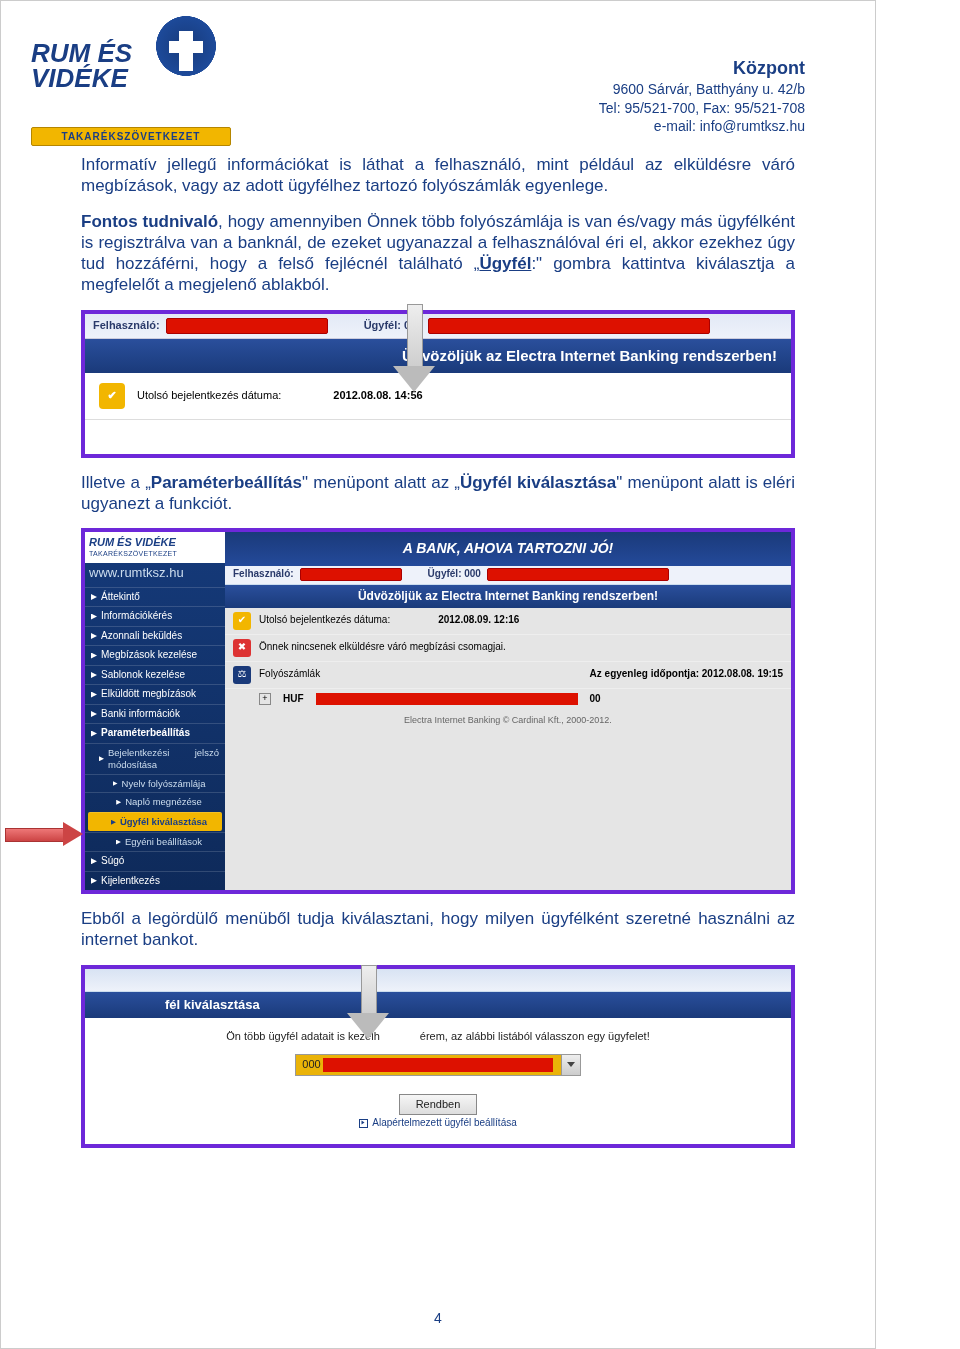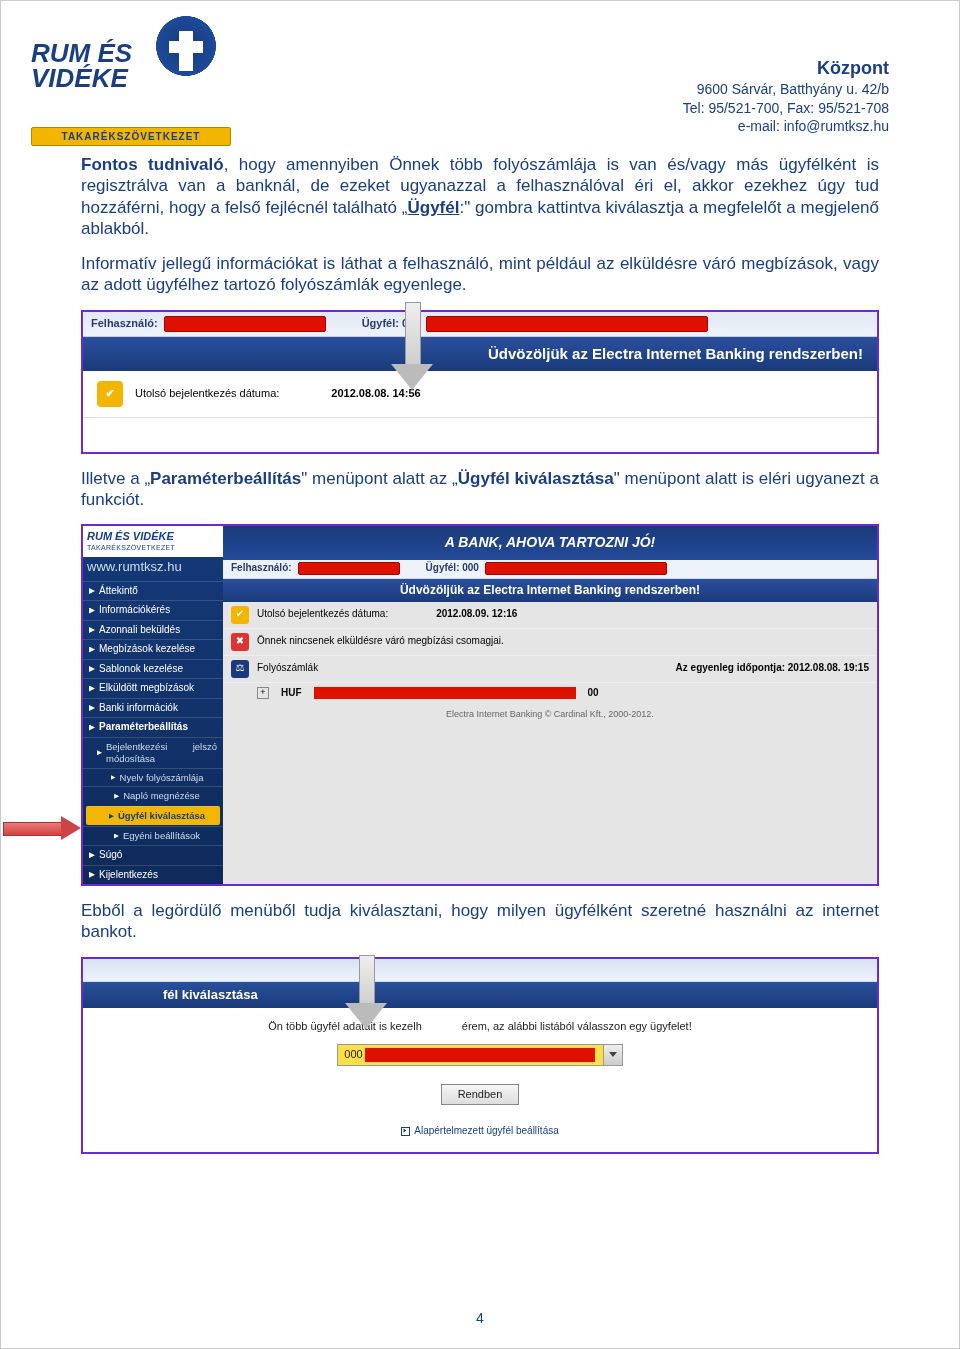--- a/index.html
+++ b/index.html
@@ -5,21 +5,21 @@
   body {
     margin: 0;
     padding: 0;
     width: 960px;
     font-family: Arial, Helvetica, sans-serif;
     background: #fff;
     color: #000;
   }
   .page {
     position: relative;
-    width: 960px;
+    width: 876px;
     min-height: 1349px;
     border: 1px solid #ccc;
     box-sizing: border-box;
   }
   
   .header {
     display: flex;
     justify-content: space-between;
     padding: 10px 70px 0 30px;
   }
@@ -92,21 +92,21 @@
     font-size: 17px;
     line-height: 1.25;
     text-align: justify;
   }
   .body p { margin: 0 0  14px 0; }
   .body p + p { margin-top: 14px; }
   .bold { font-weight: bold; }
   .under { text-decoration: underline; }
   
   .shot {
-    border: 2px solid #6d28d9;
+    border: 4px solid #6d28d9;
     margin: 14px 0;
     font-size: 11px;
     color: #000;
     background:#fff;
   }
   .shot1 { height: 140px; position: relative; }
   .userbar1 {
     background: linear-gradient(#e2e9f6,#eef2fa);
     height: 24px;
     display:flex;align-items:center;
@@ -217,35 +217,35 @@
   .topfade3{height:22px;background:linear-gradient(#d8e3f3,#eef2fa);border-bottom:1px solid #cde;}
   .darkbar3{
     background:linear-gradient(#2a4f9c,#1a3a7a);
     color:#fff;font-weight:bold;
     padding:5px 10px 5px 80px;font-size:13px;
   }
   .shot3-body{padding:12px 60px;text-align:center;font-size:11px;color:#222;}
   .shot3-row{display:flex;justify-content:center;align-items:center;gap:0;margin:10px 0;}
   .select-box{
     display:flex;align-items:center;
-    border:1px solid #999;background:#fde047;
+    border:1px solid #999;background:#eab308;
     height:20px;
   }
   .select-text{padding:0 6px;display:flex;align-items:center;gap:2px;}
   .select-red{width:230px;height:14px;background:#d10;margin-right:2px;}
   .select-btn{width:18px;height:20px;background:linear-gradient(#eee,#ccc);border-left:1px solid #999;display:flex;align-items:center;justify-content:center;}
   .select-btn::after{content:"";width:0;height:0;border-left:4px solid transparent;border-right:4px solid transparent;border-top:5px solid #444;}
   .btn-ok{
     margin-top:8px;
     display:inline-block;
     border:1px solid #888;
     background:linear-gradient(#f6f6f6,#ddd);
     padding:3px 16px;font-size:11px;
   }
-  .link3{color:#1a3e84;font-size:10px;margin-top:20px;display:inline-flex;align-items:center;gap:4px;}
+  .link3{color:#1a3e84;font-size:10px;margin-top:2px;display:inline-flex;align-items:center;gap:4px;}
   .sq{width:7px;height:7px;border:1px solid #1a3e84;background:#fff;position:relative;}
   .sq::after{content:"";position:absolute;top:1px;left:1px;width:0;height:0;border-left:2px solid transparent;border-right:2px solid transparent;border-top:3px solid #1a3e84;transform:rotate(-90deg);}
   .arrow3{position:absolute;top:-4px;left:262px;}
   .arrow3 .arrow-shaft{height:52px;}
   .arrow3 .arrow-head{top:48px;}
   .pagenum{
     position:absolute;
     bottom:22px;left:0;right:0;
     text-align:center;
     color:#1a3e84;
@@ -271,25 +271,25 @@
     <div class="contact">
       <div class="contact-title">Központ</div>
       <div>9600 Sárvár, Batthyány u. 42/b</div>
       <div>Tel: 95/521-700, Fax: 95/521-708</div>
       <div>e-mail: info@rumtksz.hu</div>
     </div>
   </div>
 
   <div class="body">
 
+    <p>Informatív jellegű információkat is láthat a felhasználó, mint például az elküldésre váró megbízások, vagy az adott ügyfélhez tartozó folyószámlák egyenlege.</p>
+
     <p>
       <span class="bold">Fontos tudnivaló</span><span>, hogy amennyiben Önnek több folyószámlája is van és/vagy más ügyfélként is regisztrálva van a banknál, de ezeket ugyanazzal a felhasználóval éri el, akkor ezekhez úgy tud hozzáférni, hogy a felső fejlécnél található „</span><span class="bold under">Ügyfél</span><span>:" gombra kattintva kiválasztja a megfelelőt a megjelenő ablakból.</span>
     </p>
-
-    <p>Informatív jellegű információkat is láthat a felhasználó, mint például az elküldésre váró megbízások, vagy az adott ügyfélhez tartozó folyószámlák egyenlege.</p>
 
     <div class="shot shot1">
       <div class="userbar1">
         <span>Felhasználó:</span>
         <span class="redbar" style="width:160px"></span>
         <span style="margin-left:30px">Ügyfél: 000</span>
         <span class="redbar" style="width:280px"></span>
       </div>
       <div class="bluehead1">Üdvözöljük az Electra Internet Banking rendszerben!</div>
       <div class="row-login">

